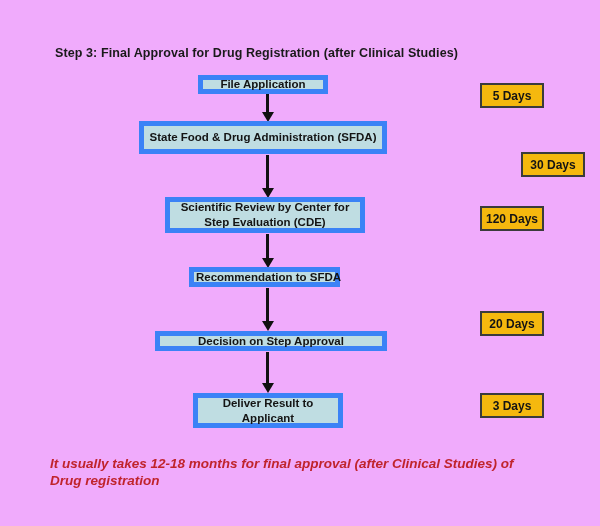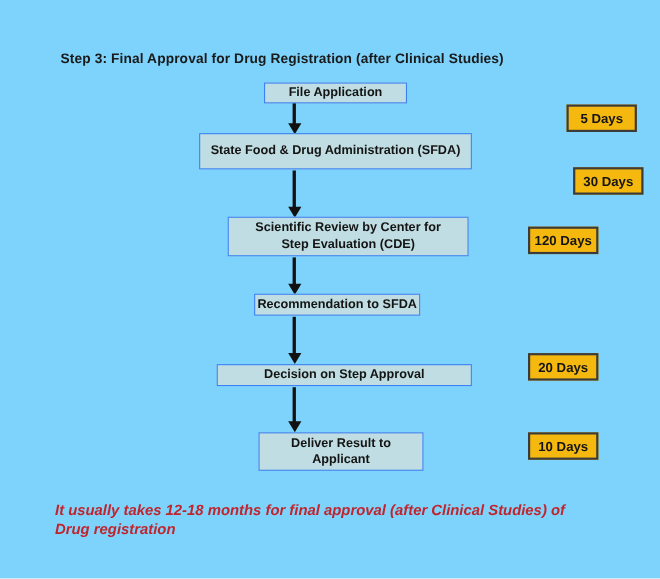--- a/index.html
+++ b/index.html
@@ -1,54 +1,53 @@
 <!DOCTYPE html>
 <html><head>
 <meta charset="utf-8">
 <style>
   html, body { margin: 0; padding: 0; background: #ffffff; }
   .canvas {
     position: relative;
     width: 600px;
     height: 526px;
-    background: #7dd3fc;
+    background: #f0abfc;
     font-family: "Liberation Sans", sans-serif;
     overflow: hidden;
   }
   .title {
     position: absolute;
     left: 55px;
     top: 46px;
     margin: 0;
     font-size: 12.5px;
     font-weight: bold;
     color: #1a1a1a;
     letter-spacing: 0.1px;
     white-space: nowrap;
   }
   .step {
     position: absolute;
     background: #bfdde2;
-    border: 1px solid #3b82f6;
+    border: 5px solid #3b82f6;
     box-sizing: border-box;
     color: #141414;
     font-size: 11.5px;
     font-weight: bold;
     line-height: 15px;
     text-align: center;
     display: flex;
     flex-direction: column;
     justify-content: center;
     padding: 1px 2px;
-    margin-left: 42px;
   }
   .step-line { white-space: nowrap; }
   #step-1 { left: 198px; top: 75px;  width: 130px; height: 19px; }
   #step-2 { left: 139px; top: 121px; width: 248px; height: 33px; align-items: center; }
-  #step-3 { left: 165px; top: 197px; width: 219px; height: 36px; }
+  #step-3 { left: 165px; top: 197px; width: 200px; height: 36px; }
   #step-4 { left: 189px; top: 267px; width: 151px; height: 20px; }
   #step-5 { left: 155px; top: 331px; width: 232px; height: 20px; }
   #step-6 { left: 193px; top: 393px; width: 150px; height: 35px; align-items: center; }
   .arrow {
     position: absolute;
     left: 266px;
     width: 3px;
     background: #111111;
   }
   .arrow::after {
@@ -76,24 +75,24 @@
     background: #f5b80e;
     border: 2px solid #3b3b3b;
     color: #141414;
     font-size: 12px;
     font-weight: bold;
     display: flex;
     align-items: center;
     justify-content: center;
     white-space: nowrap;
   }
-  #duration-1 { top: 95px; margin-left: 35px; }
+  #duration-1 { top: 83px; }
   #duration-2 { top: 152px; margin-left: 41px; }
   #duration-3 { top: 206px; }
-  #duration-4 { top: 321px; }
+  #duration-4 { top: 311px; }
   #duration-5 { top: 393px; }
   .footnote {
     position: absolute;
     left: 50px;
     top: 455px;
     width: 480px;
     color: #c0242c;
     font-size: 13.5px;
     font-weight: bold;
     font-style: italic;
@@ -140,20 +139,20 @@
 
   <div class="step" id="step-6">
     <div class="step-line">Deliver Result to</div>
     <div class="step-line">Applicant</div>
   </div>
 
   <div class="duration" id="duration-1">5 Days</div>
   <div class="duration" id="duration-2">30 Days</div>
   <div class="duration" id="duration-3">120 Days</div>
   <div class="duration" id="duration-4">20 Days</div>
-  <div class="duration" id="duration-5">10 Days</div>
+  <div class="duration" id="duration-5">3 Days</div>
 
   <div class="footnote">
     <div>It usually takes 12-18 months for final approval (after Clinical Studies) of</div>
     <div>Drug registration</div>
   </div>
 
 </div>
 
 </body></html>

